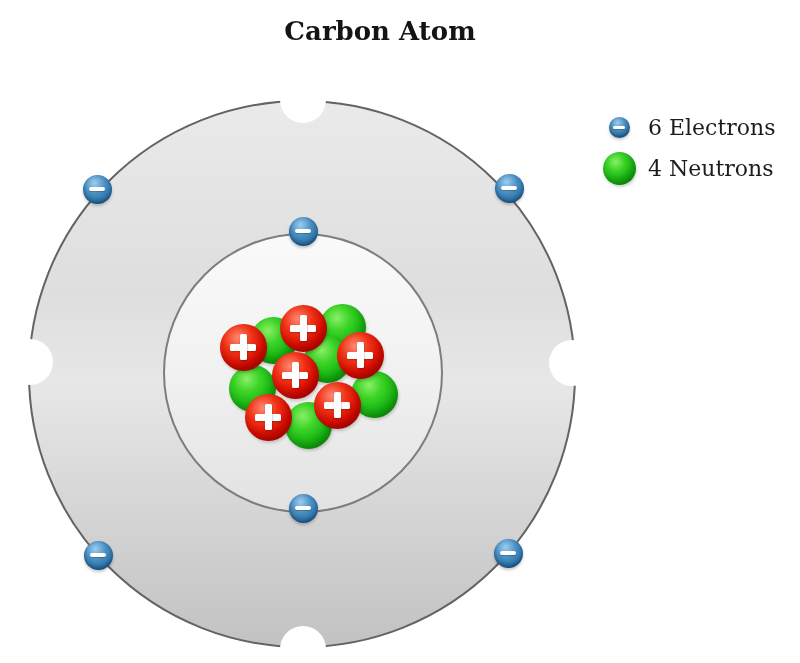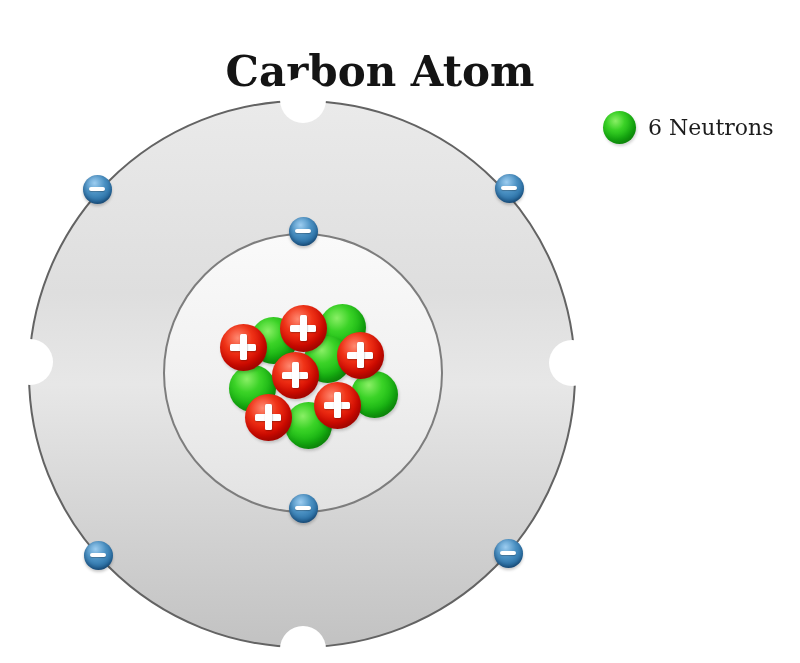--- a/index.html
+++ b/index.html
@@ -2,21 +2,21 @@
 <html><head>
 <meta charset="utf-8">
 <style>
   html,body{margin:0;padding:0;background:#ffffff;}
   .page{
     position:relative;width:800px;height:663px;background:#ffffff;overflow:hidden;
     font-family:"DejaVu Serif","Liberation Serif",serif;
   }
   .title{
     position:absolute;left:380px;top:16px;transform:translateX(-50%);
-    font-size:42px;font-weight:bold;color:#141414;white-space:nowrap;margin-top:31px;
+    font-size:26px;font-weight:bold;color:#141414;white-space:nowrap;
   }
   .abs{position:absolute;}
   .shell{border-radius:50%;box-sizing:border-box;}
   .outer-shell{
     border:2px solid #636363;
     background:linear-gradient(180deg,#eaeaea 0%,#dedede 35%,#e7e7e7 52%,#d5d5d5 75%,#c2c2c2 100%);
   }
   .inner-shell{
     border:2px solid #7d7d7d;
     background:linear-gradient(180deg,#fafafa 0%,#f1f1f1 50%,#e2e2e2 100%);
@@ -114,18 +114,26 @@
         <span class="minus"></span>
       </div>
       <div class="sphere abs electron" style="left: 493.5px; top: 538.5px; width: 29px; height: 29px;">
         <span class="minus"></span>
       </div>
     </div>
 
   <div class="legend">
     <div class="legend-row">
       <span class="lg-sym">
+        <span class="sphere electron lg-electron">
+          <span class="minus"></span>
+        </span>
+      </span>
+      <span class="lg-label">6 Electrons</span>
+    </div>
+    <div class="legend-row">
+      <span class="lg-sym">
         <span class="sphere neutron lg-neutron"></span>
       </span>
-      <span class="lg-label">6 Neutrons</span>
+      <span class="lg-label">4 Neutrons</span>
     </div>
   </div>
 </div>
 
 </body></html>

